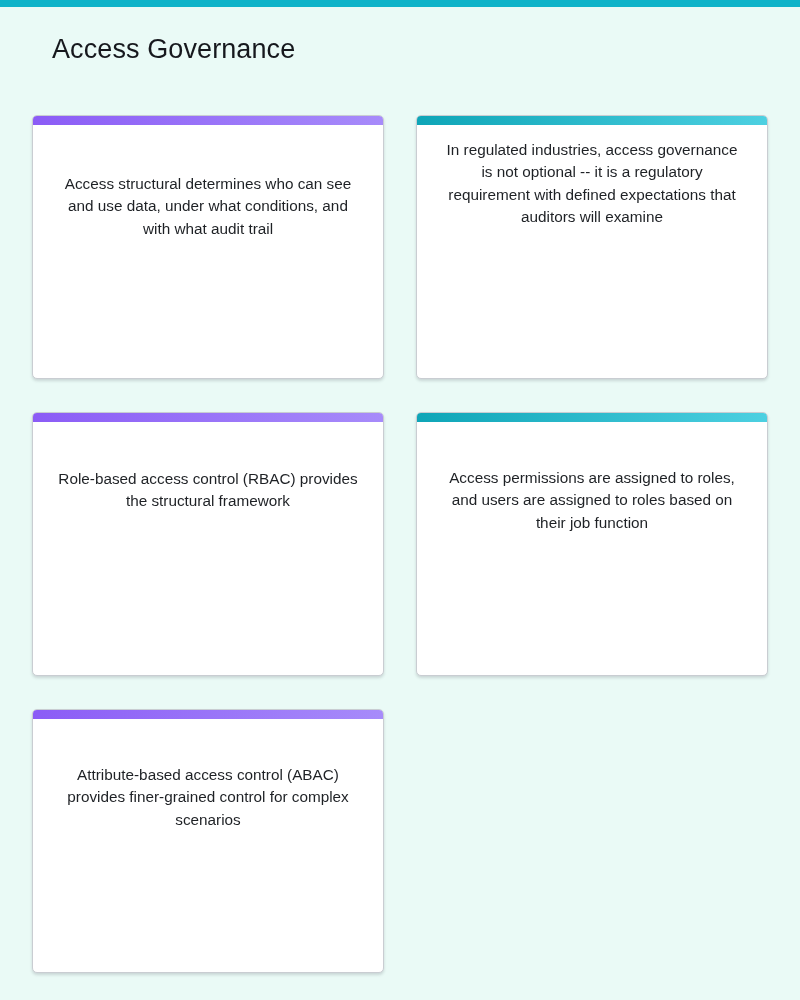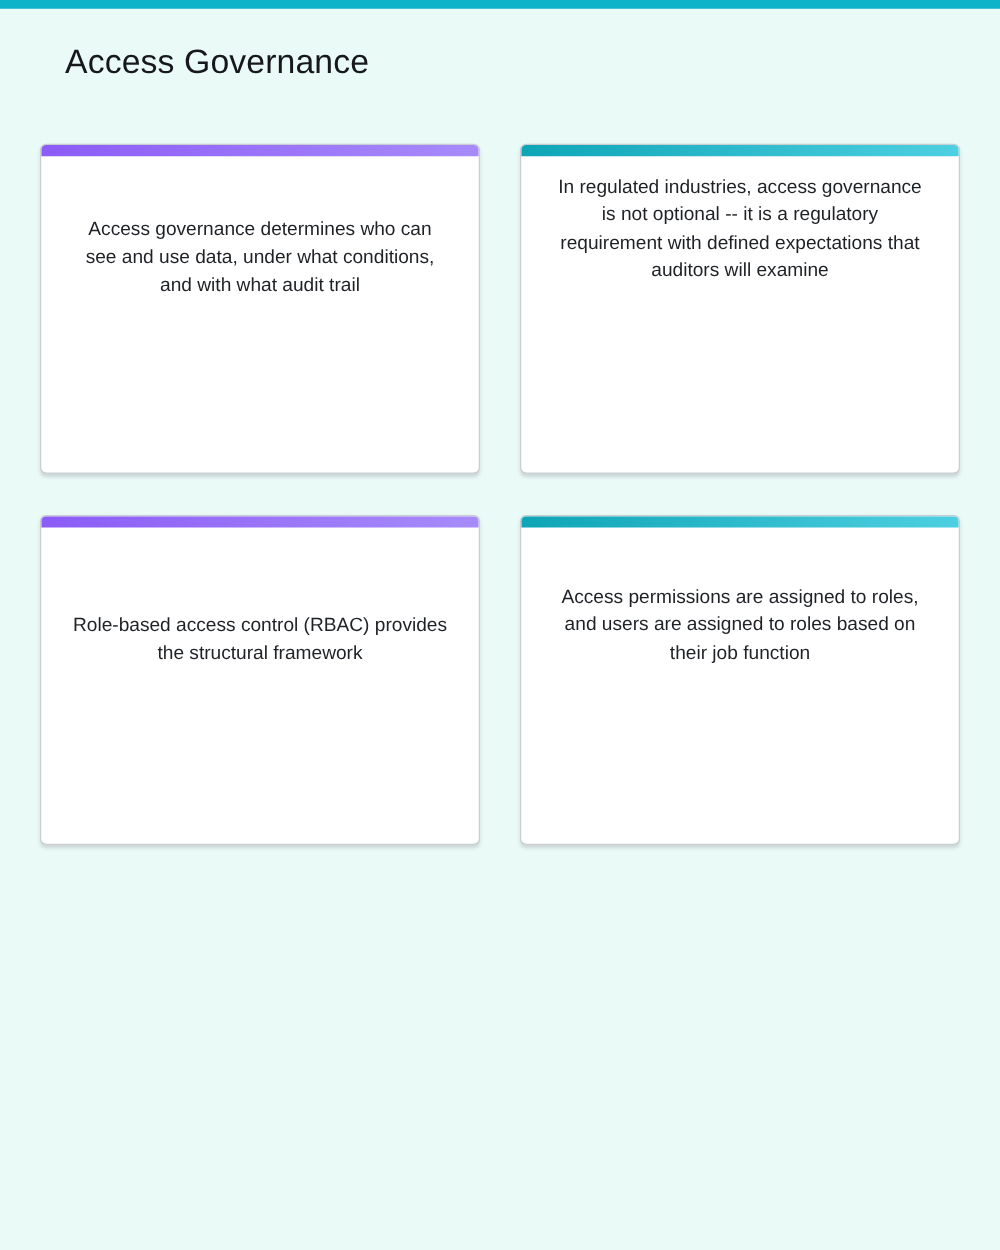--- a/index.html
+++ b/index.html
@@ -87,35 +87,35 @@
     font-size: 15.3px;
     line-height: 1.47;
     color: #1e2125;
     text-align: center;
     width: 100%;
   }
 
   
   .card-body.pad-lg  { padding-top: 45px; }
   .card-body.pad-md  { padding-top: 48px; }
-  .card-body.pad-xl  { padding-top: 68px; }
+  .card-body.pad-xl  { padding-top: 46px; }
 </style>
 </head>
 <body>
 
 <div id="top-bar"></div>
 
 <h1 id="page-title">Access Governance</h1>
 
 <div id="card-grid">
 
   <div class="card accent-purple">
     <div class="card-accent"></div>
     <div class="card-body pad-md">
-      <p class="card-text">Access governance determines who can see and use data, under what conditions, and with what audit trail</p>
+      <p class="card-text">Access structural determines who can see and use data, under what conditions, and with what audit trail</p>
     </div>
   </div>
 
   <div class="card accent-cyan">
     <div class="card-accent"></div>
     <div class="card-body">
       <p class="card-text">In regulated industries, access governance is not optional -- it is a regulatory requirement with defined expectations that auditors will examine</p>
     </div>
   </div>
 
@@ -126,15 +126,21 @@
     </div>
   </div>
 
   <div class="card accent-cyan">
     <div class="card-accent"></div>
     <div class="card-body pad-lg">
       <p class="card-text">Access permissions are assigned to roles, and users are assigned to roles based on their job function</p>
     </div>
   </div>
 
+  <div class="card accent-purple">
+    <div class="card-accent"></div>
+    <div class="card-body pad-lg">
+      <p class="card-text">Attribute-based access control (ABAC) provides finer-grained control for complex scenarios</p>
+    </div>
+  </div>
 
 
 </div>
 
 </body></html>

